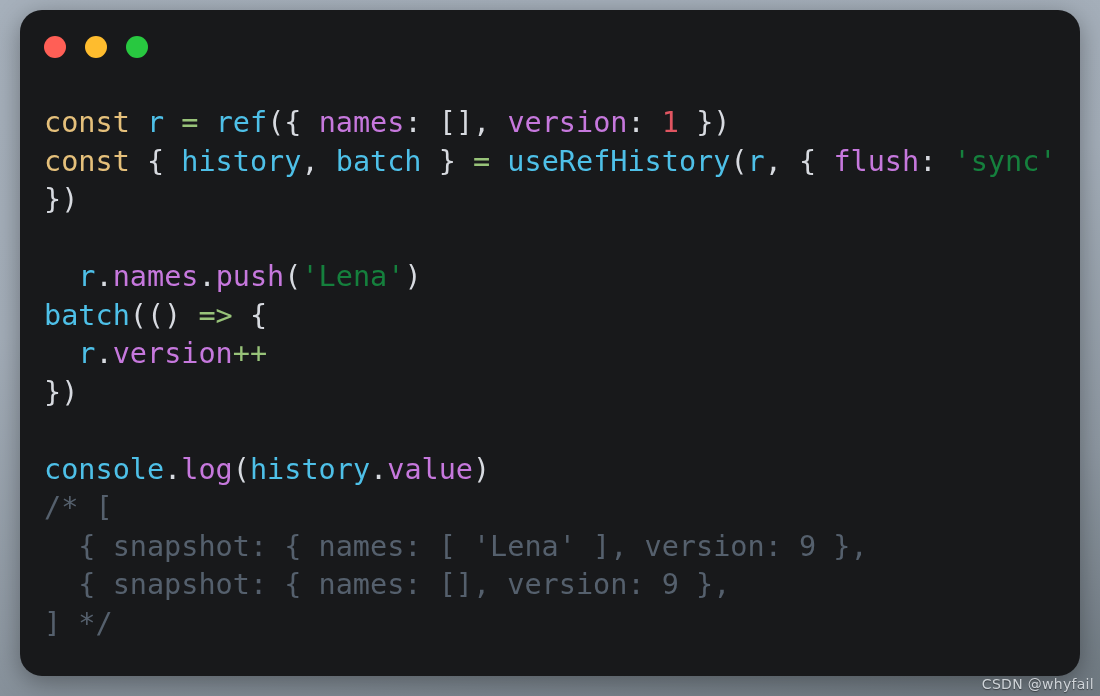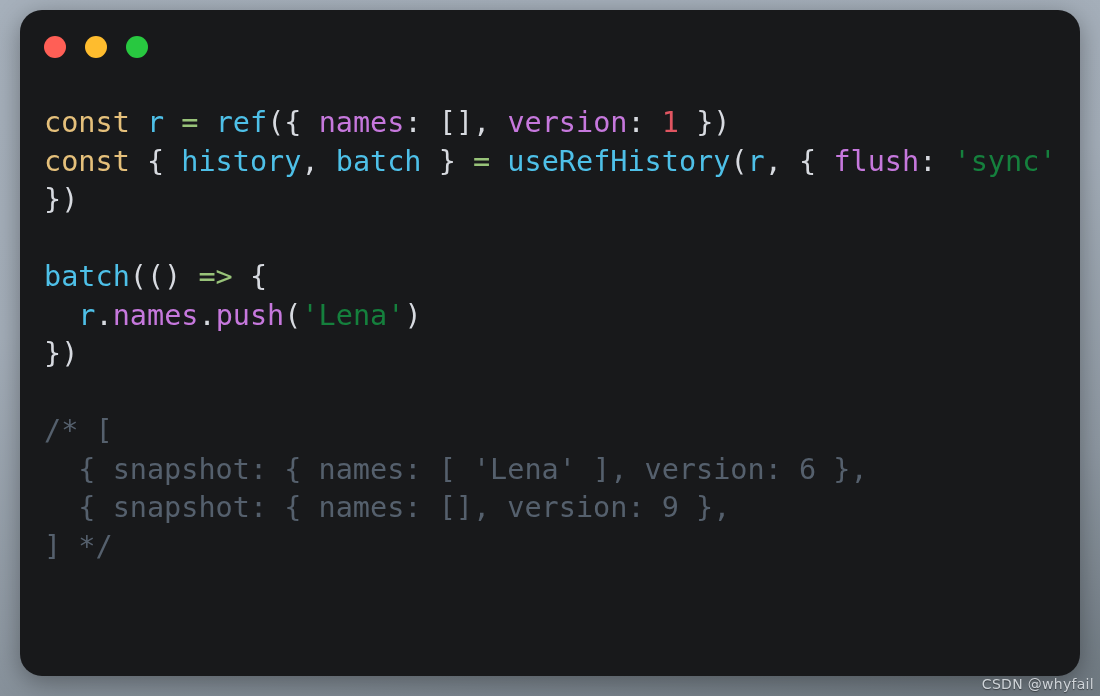--- a/index.html
+++ b/index.html
@@ -110,26 +110,28 @@
       <span class="dot dot-close"></span>
       <span class="dot dot-min"></span>
       <span class="dot dot-max"></span>
     </div>
 
     <div class="code-body" id="code-body">
         <div class="code-line"><span class="t-kw">const</span><span class="t-punc"> </span><span class="t-ident">r</span><span class="t-punc"> </span><span class="t-op">=</span><span class="t-punc"> </span><span class="t-fn">ref</span><span class="t-punc">({ </span><span class="t-prop">names</span><span class="t-punc">: [], </span><span class="t-prop">version</span><span class="t-punc">: </span><span class="t-num">1</span><span class="t-punc"> })</span></div>
         <div class="code-line"><span class="t-kw">const</span><span class="t-punc"> { </span><span class="t-ident">history</span><span class="t-punc">, </span><span class="t-ident">batch</span><span class="t-punc"> } </span><span class="t-op">=</span><span class="t-punc"> </span><span class="t-fn">useRefHistory</span><span class="t-punc">(</span><span class="t-ident">r</span><span class="t-punc">, { </span><span class="t-prop">flush</span><span class="t-punc">: </span><span class="t-str">'sync'</span></div>
         <div class="code-line"><span class="t-punc">})</span></div>
         <div class="code-line blank">&nbsp;</div>
+        <div class="code-line"><span class="t-punc">  </span><span class="t-ident">r</span><span class="t-punc">.</span><span class="t-prop">names</span><span class="t-punc">.</span><span class="t-prop">push</span><span class="t-punc">(</span><span class="t-str">'Lena'</span><span class="t-punc">)</span></div>
         <div class="code-line"><span class="t-fn">batch</span><span class="t-punc">(() </span><span class="t-op">=&gt;</span><span class="t-punc"> {</span></div>
-        <div class="code-line"><span class="t-punc">  </span><span class="t-ident">r</span><span class="t-punc">.</span><span class="t-prop">names</span><span class="t-punc">.</span><span class="t-prop">push</span><span class="t-punc">(</span><span class="t-str">'Lena'</span><span class="t-punc">)</span></div>
+        <div class="code-line"><span class="t-punc">  </span><span class="t-ident">r</span><span class="t-punc">.</span><span class="t-prop">version</span><span class="t-op">++</span></div>
         <div class="code-line"><span class="t-punc">})</span></div>
         <div class="code-line blank">&nbsp;</div>
+        <div class="code-line"><span class="t-ident">console</span><span class="t-punc">.</span><span class="t-prop">log</span><span class="t-punc">(</span><span class="t-ident">history</span><span class="t-punc">.</span><span class="t-prop">value</span><span class="t-punc">)</span></div>
         <div class="code-line"><span class="t-comment">/* [</span></div>
-        <div class="code-line"><span class="t-comment">  { snapshot: { names: [ 'Lena' ], version: 6 },</span></div>
+        <div class="code-line"><span class="t-comment">  { snapshot: { names: [ 'Lena' ], version: 9 },</span></div>
         <div class="code-line"><span class="t-comment">  { snapshot: { names: [], version: 9 },</span></div>
         <div class="code-line"><span class="t-comment">] */</span></div>
       </div>
 
   </div>
 
   <div class="watermark">CSDN @whyfail</div>
 
 </div>
 

